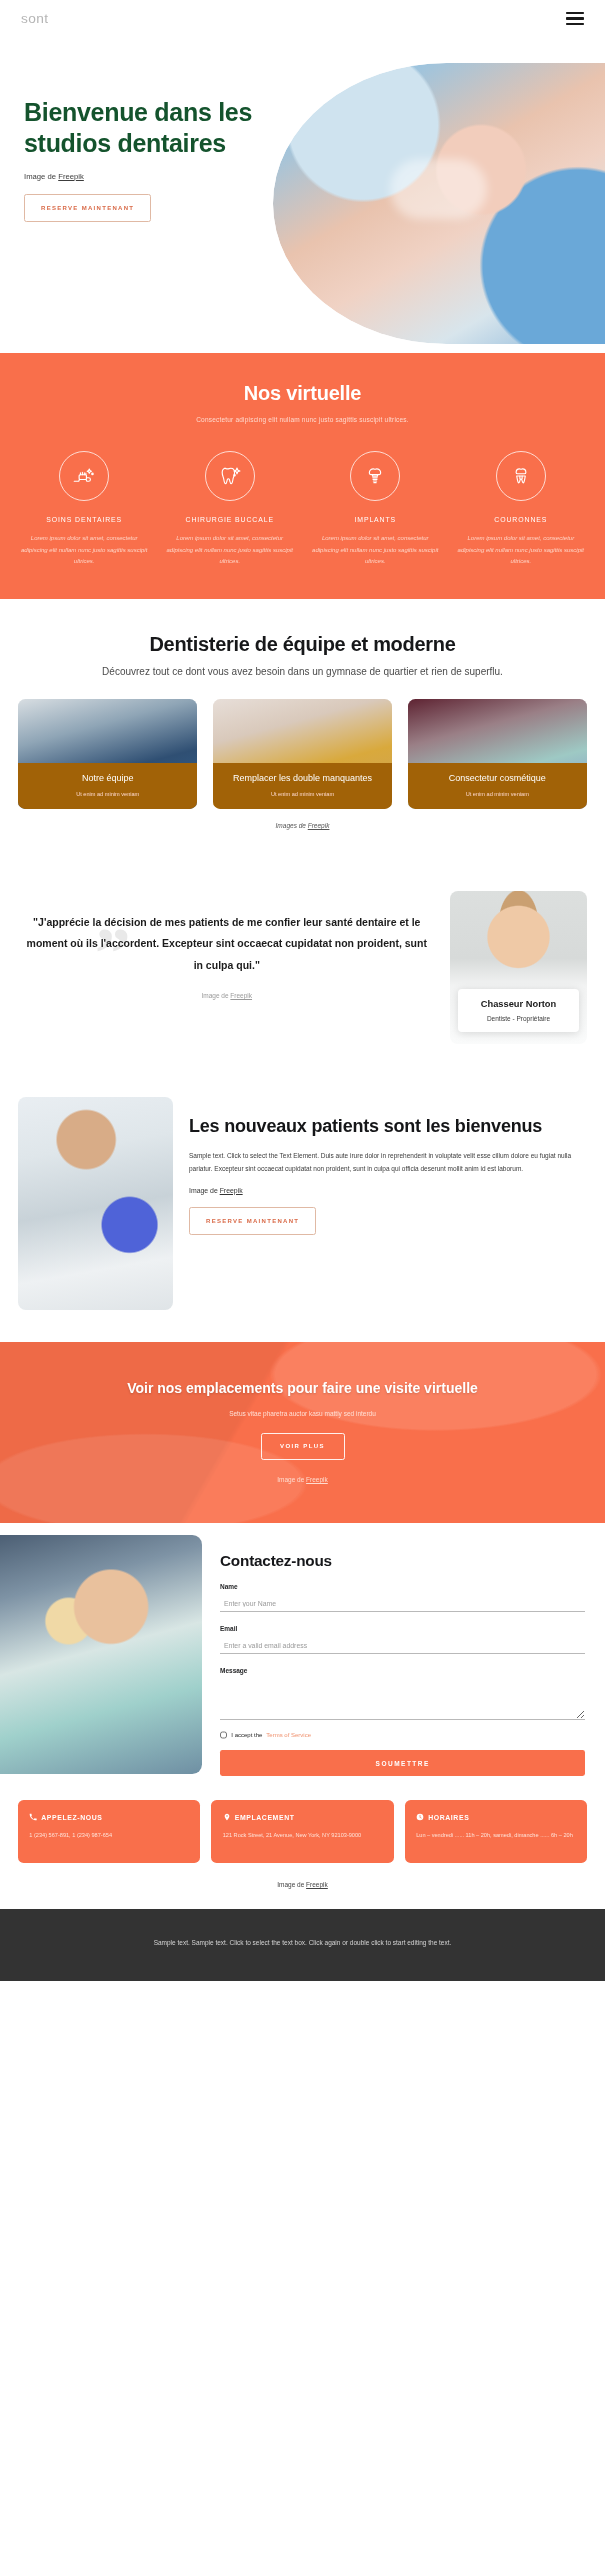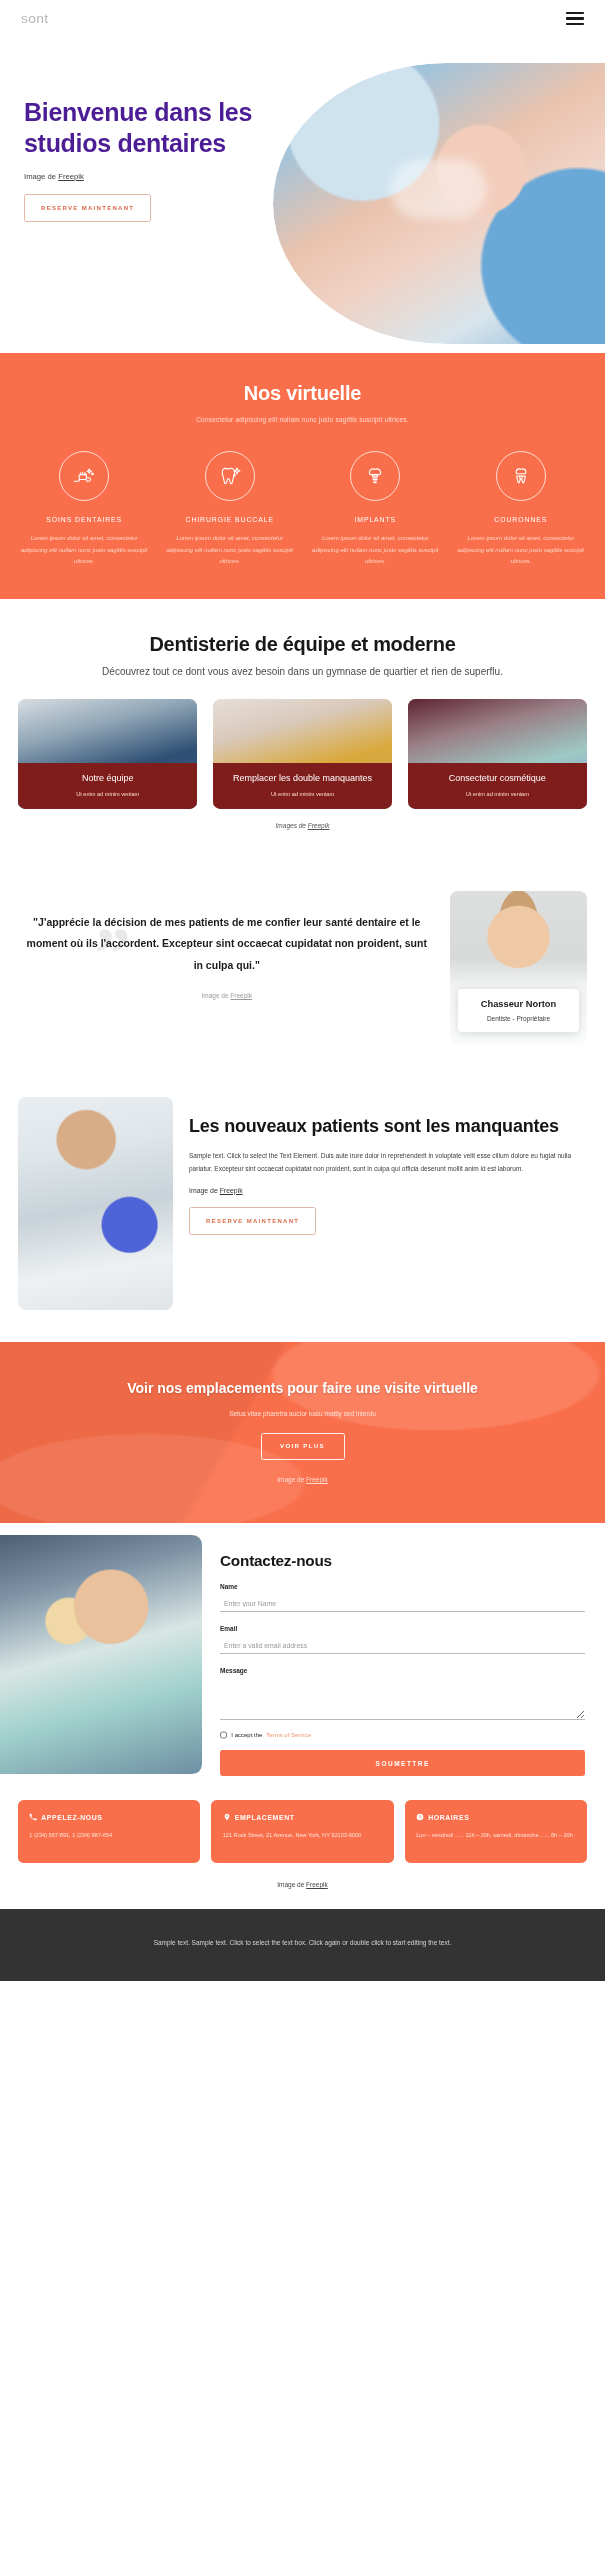--- a/index.html
+++ b/index.html
@@ -69,21 +69,21 @@
     position: relative;
     z-index: 3;
     padding: 60px 0 0 24px;
     width: 266px;
   }
   .hero-title {
     font-size: 25px;
     line-height: 1.22;
     font-weight: 700;
     letter-spacing: -0.3px;
-    color: #4c1d95;
+    color: #14532d;
   }
   .freepik-note {
     font-size: 7.7px;
     color: #3c3c3c;
     margin-top: 13.7px;
   }
   .freepik-note a { color: #3c3c3c; text-decoration: underline; }
   .btn-outline {
     display: inline-block;
     margin-top: 13.7px;
@@ -177,21 +177,21 @@
     border-radius: 7.3px;
     overflow: hidden;
   }
   .card-img { position:absolute; inset:0; }
   .card-img.a { background: linear-gradient(165deg,#d8dee2 0%,#8fa5b6 30%,#2f4f73 62%,#35628f 100%); }
   .card-img.b { background: linear-gradient(165deg,#e7ded8 0%,#d9c9bb 28%,#d9a93c 60%,#caa05d 100%); }
   .card-img.c { background: linear-gradient(165deg,#5e2332 0%,#9a7f86 30%,#9ec9c4 62%,#7f8fc9 100%); }
   .card-caption {
     position: absolute;
     left: 0; right: 0; bottom: 0;
-    background: #7f1d1d;
+    background: #a16207;
     color: #fff;
     padding: 9.7px 6.5px 12px;
     text-align: center;
   }
   .card-caption .t {
     font-size: 9px;
     line-height: 1.32;
     font-weight: 400;
   }
   .card-caption .s {
@@ -608,21 +608,21 @@
     <div class="doctor-badge">
       <div class="doctor-name">Chasseur Norton</div>
       <div class="doctor-role">Dentiste - Propriétaire</div>
     </div>
   </div>
 </section>
 
 <section class="newpatients">
   <div class="np-photo"></div>
   <div class="np-body">
-    <h2 class="np-title">Les nouveaux patients sont les manquantes</h2>
+    <h2 class="np-title">Les nouveaux patients sont les bienvenus</h2>
     <p class="np-text">Sample text. Click to select the Text Element. Duis aute irure dolor in reprehenderit in voluptate velit esse cillum dolore eu fugiat nulla pariatur. Excepteur sint occaecat cupidatat non proident, sunt in culpa qui officia deserunt mollit anim id est laborum.</p>
     <div class="np-attrib">
       <span>Image de </span><a href="#">Freepik</a>
     </div>
     <button class="btn-outline">RESERVE MAINTENANT</button>
   </div>
 </section>
 
 <section class="locations">
   <div class="loc-inner">

